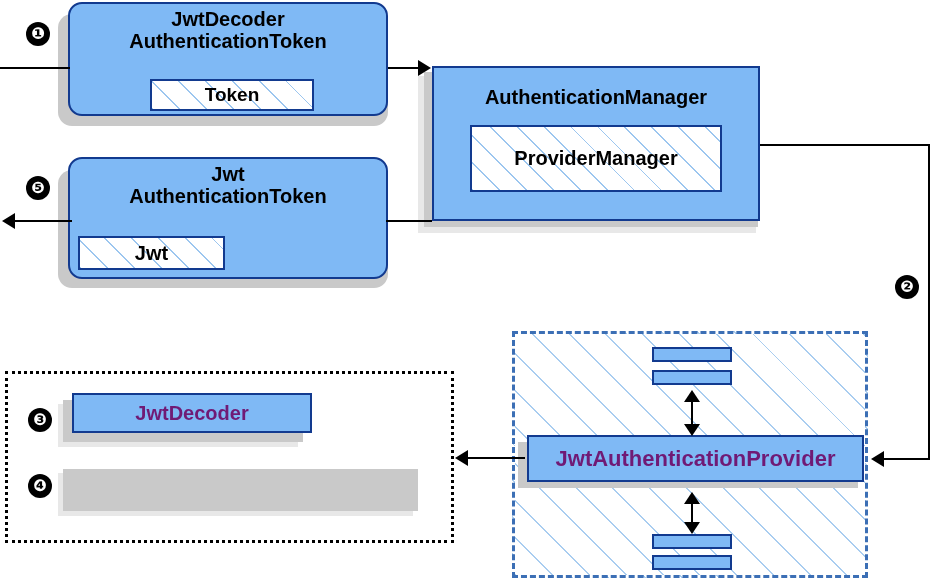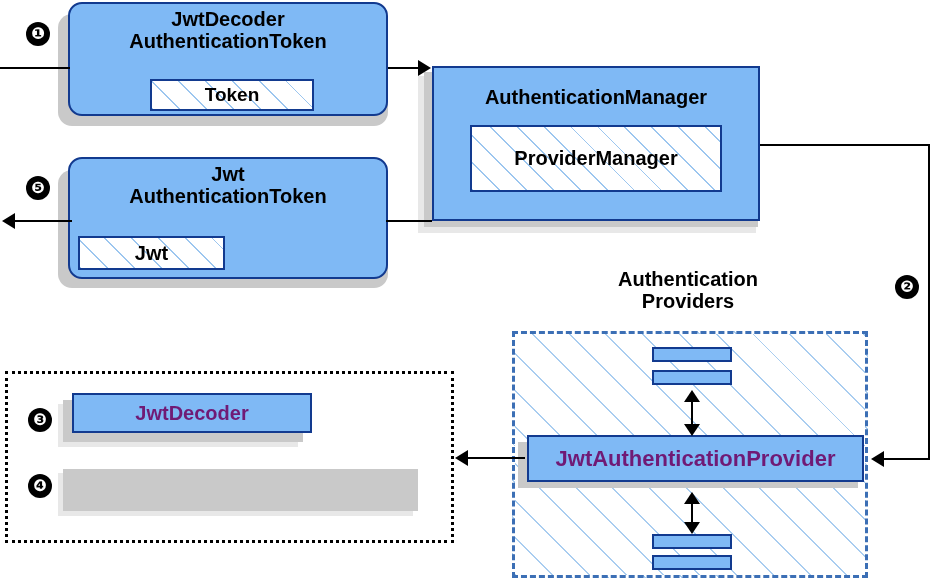--- a/index.html
+++ b/index.html
@@ -168,22 +168,20 @@
   <div class="hatch" style="left:470px; top:125px; width:252px; height:67px; font-size:20px;">
     <span>ProviderManager</span>
   </div>
 
   <div class="hline" style="left:760px; top:144px; width:170px;"></div>
   <div class="vline" style="left:928px; top:144px; height:316px;"></div>
   <div class="hline" style="left:884px; top:458px; width:46px;"></div>
   <div class="arrow-left" style="left:871px; top:451px;"></div>
   <div class="marker" style="left:895px; top:275px;">❷</div>
 
-  <div class="label-text" style="left:578px; top:268px; width:220px; font-size:20px;">Authentication
-Providers</div>
 
   <div class="dashed-hatch-box" style="left:512px; top:331px; width:356px; height:247px;"></div>
 
   <div class="small-bar" style="left:652px; top:347px; width:80px; height:15px;"></div>
   <div class="small-bar" style="left:652px; top:370px; width:80px; height:15px;"></div>
 
   <div class="arrow-up" style="left:684px; top:390px;"></div>
   <div class="vline" style="left:691px; top:398px; height:28px;"></div>
   <div class="arrow-down" style="left:684px; top:424px;"></div>
 

